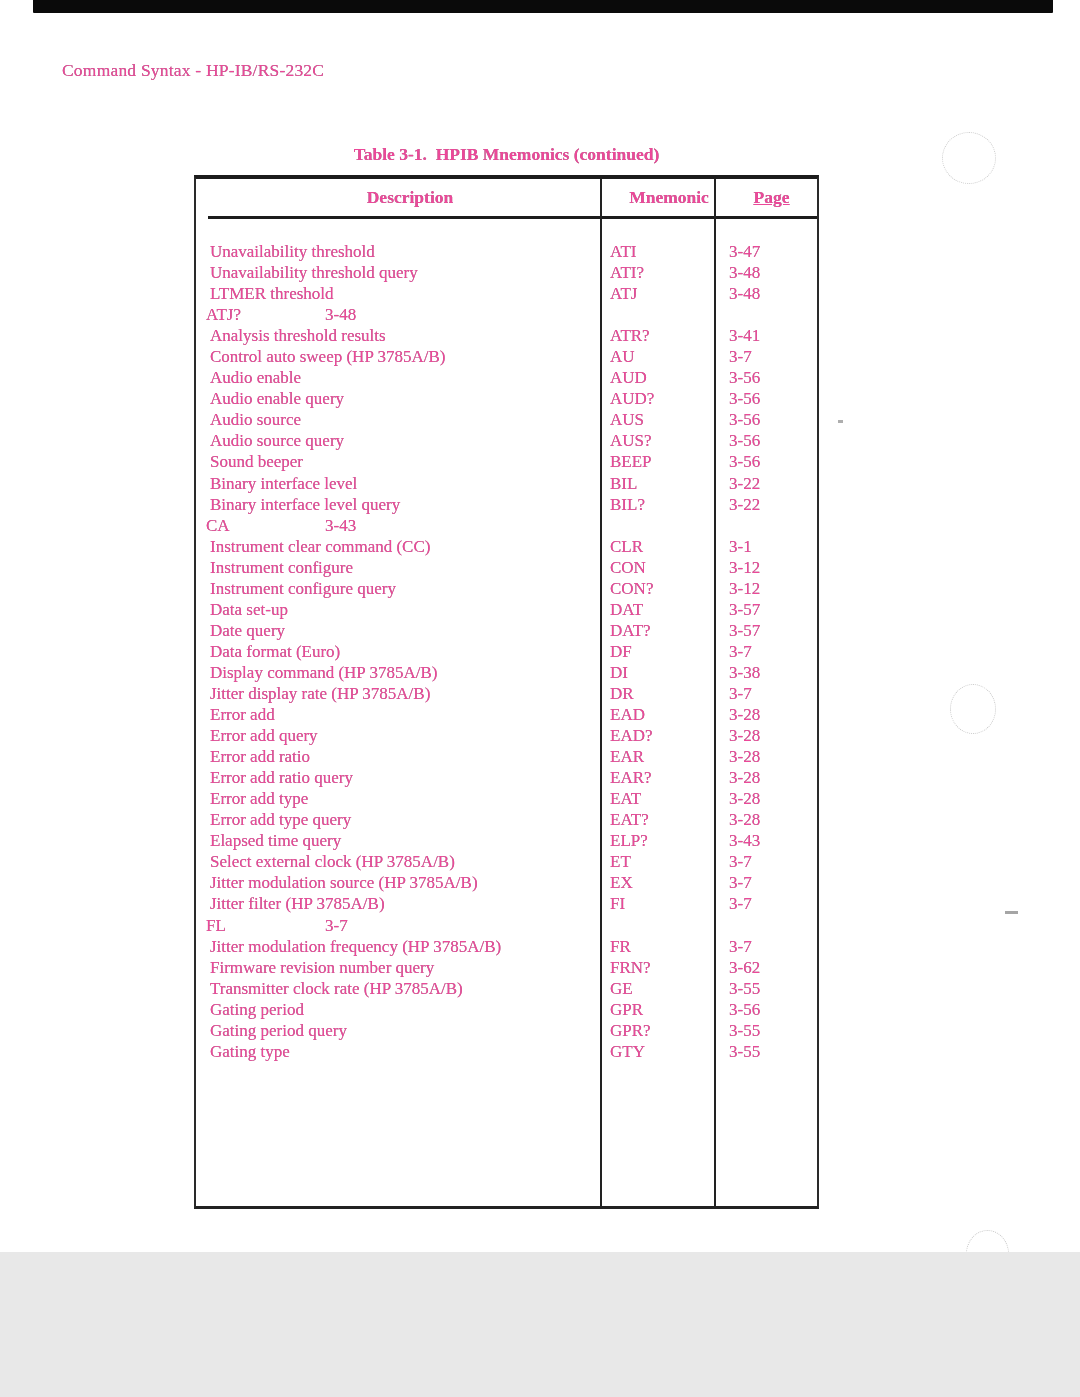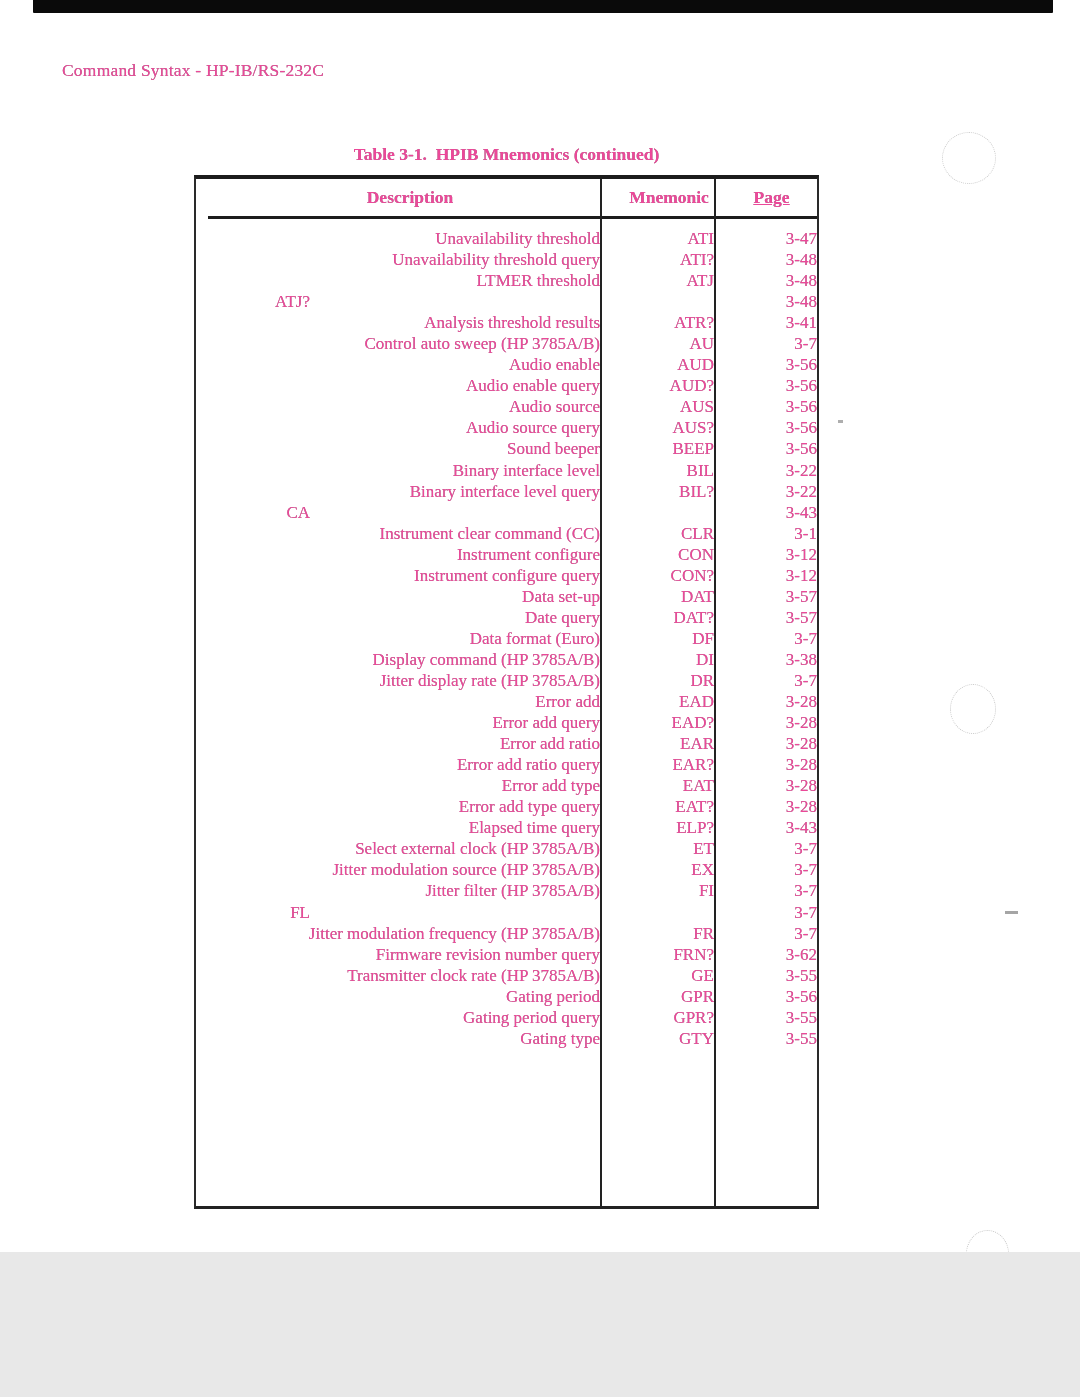--- a/index.html
+++ b/index.html
@@ -40,24 +40,23 @@
     display:flex;align-items:center;
     font-weight:bold;font-size:17.5px;
     text-shadow:0 0 0.5px rgba(0,0,0,0.5);
     margin-left:12px;
   }
   .th{text-align:center;}
   .th.desc{width:404px;}
   .th.mn{width:114px;}
   .th.pg{flex:1;text-decoration:underline;}
   .tbody{
-    position:absolute;left:0;top:40px;right:0;padding-top:9px;
+    position:absolute;left:0;top:40px;right:0;padding-top:22px;
     font-size:17px;line-height:21.05px;
     text-shadow:0 0 0.4px rgba(0,0,0,0.45);
-    text-align:right;
   }
   .trow{display:flex;height:21.05px;white-space:pre;}
   .td{overflow:hidden;}
   .td.desc{width:404px;box-sizing:border-box;padding-left:14px;}
   .td.mn{width:114px;box-sizing:border-box;padding-left:10px;}
   .td.pg{flex:1;box-sizing:border-box;padding-left:15px;}
   .page-number{
     position:absolute;left:62px;top:1292px;font-size:17px;
     text-shadow:0 0 0.5px rgba(0,0,0,0.5);
   }

